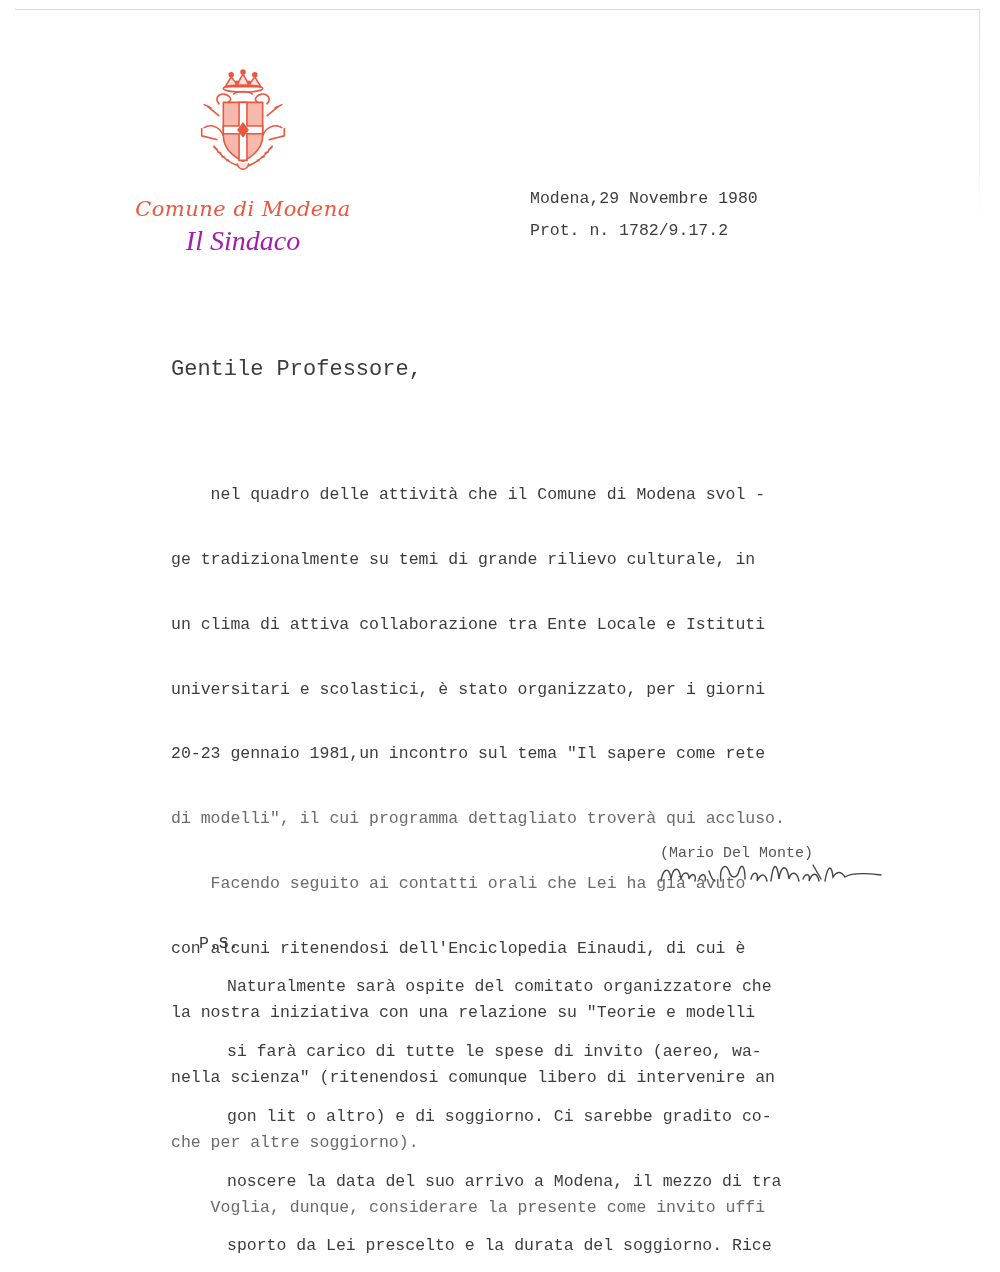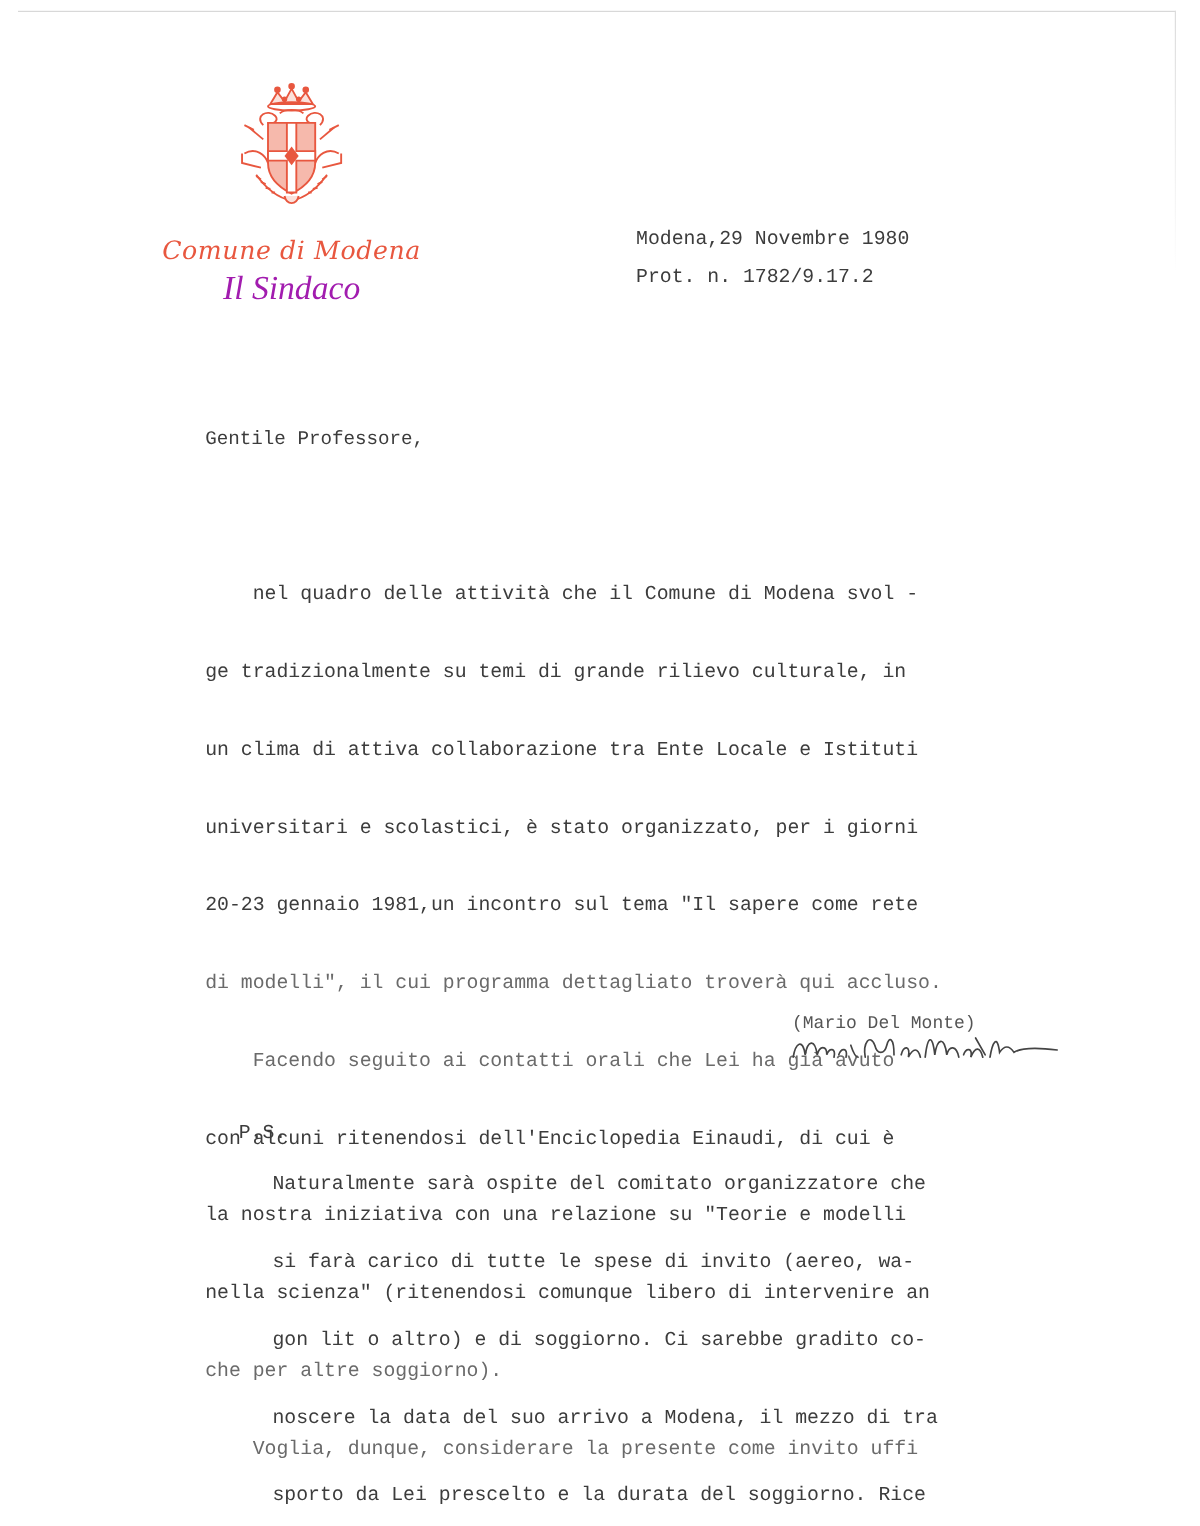--- a/index.html
+++ b/index.html
@@ -66,21 +66,21 @@
       left: 530px;
       top: 183px;
       font-size: 16.5px;
       line-height: 32px;
       color: #3c3c3c;
     }
     .salutation {
       position: absolute;
       left: 171px;
       top: 357px;
-      font-size: 16px;
+      font-size: 22px;
       color: #3c3c3c;
     }
     .body-text {
       position: absolute;
       left: 171px;
       top: 441px;
       font-size: 16.5px;
       line-height: 21.6px;
       white-space: pre;
       color: #3c3c3c;

